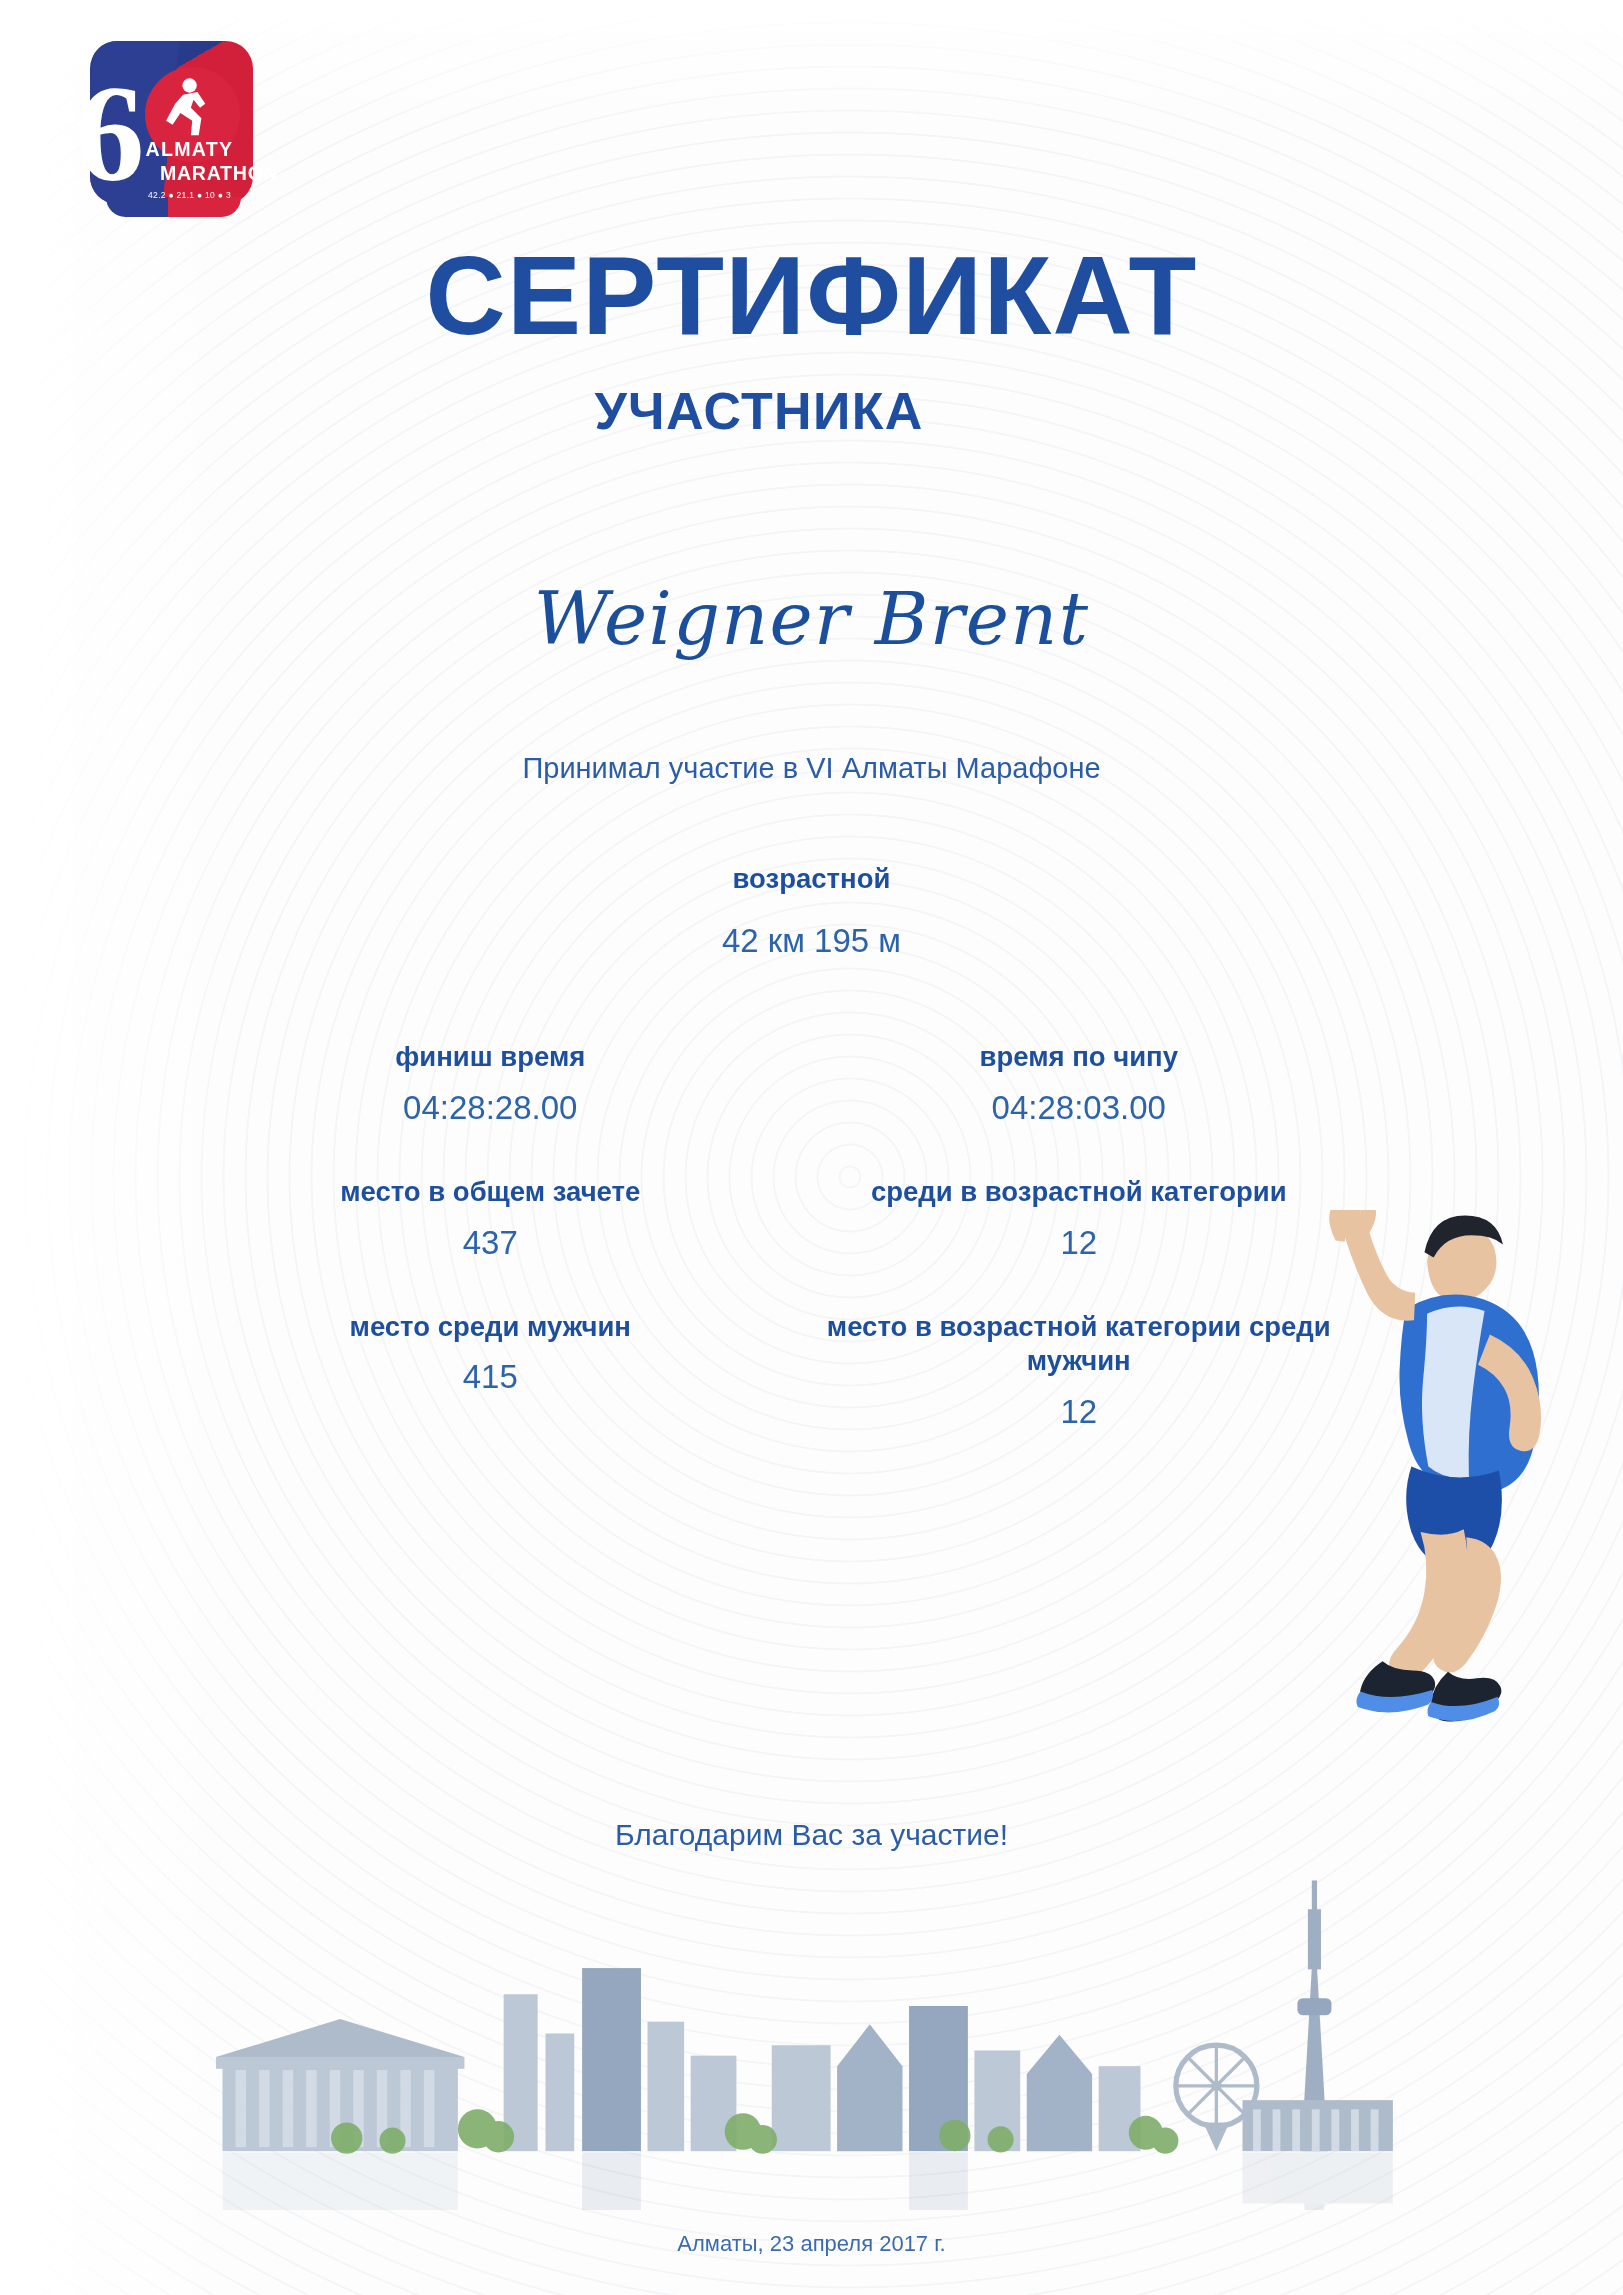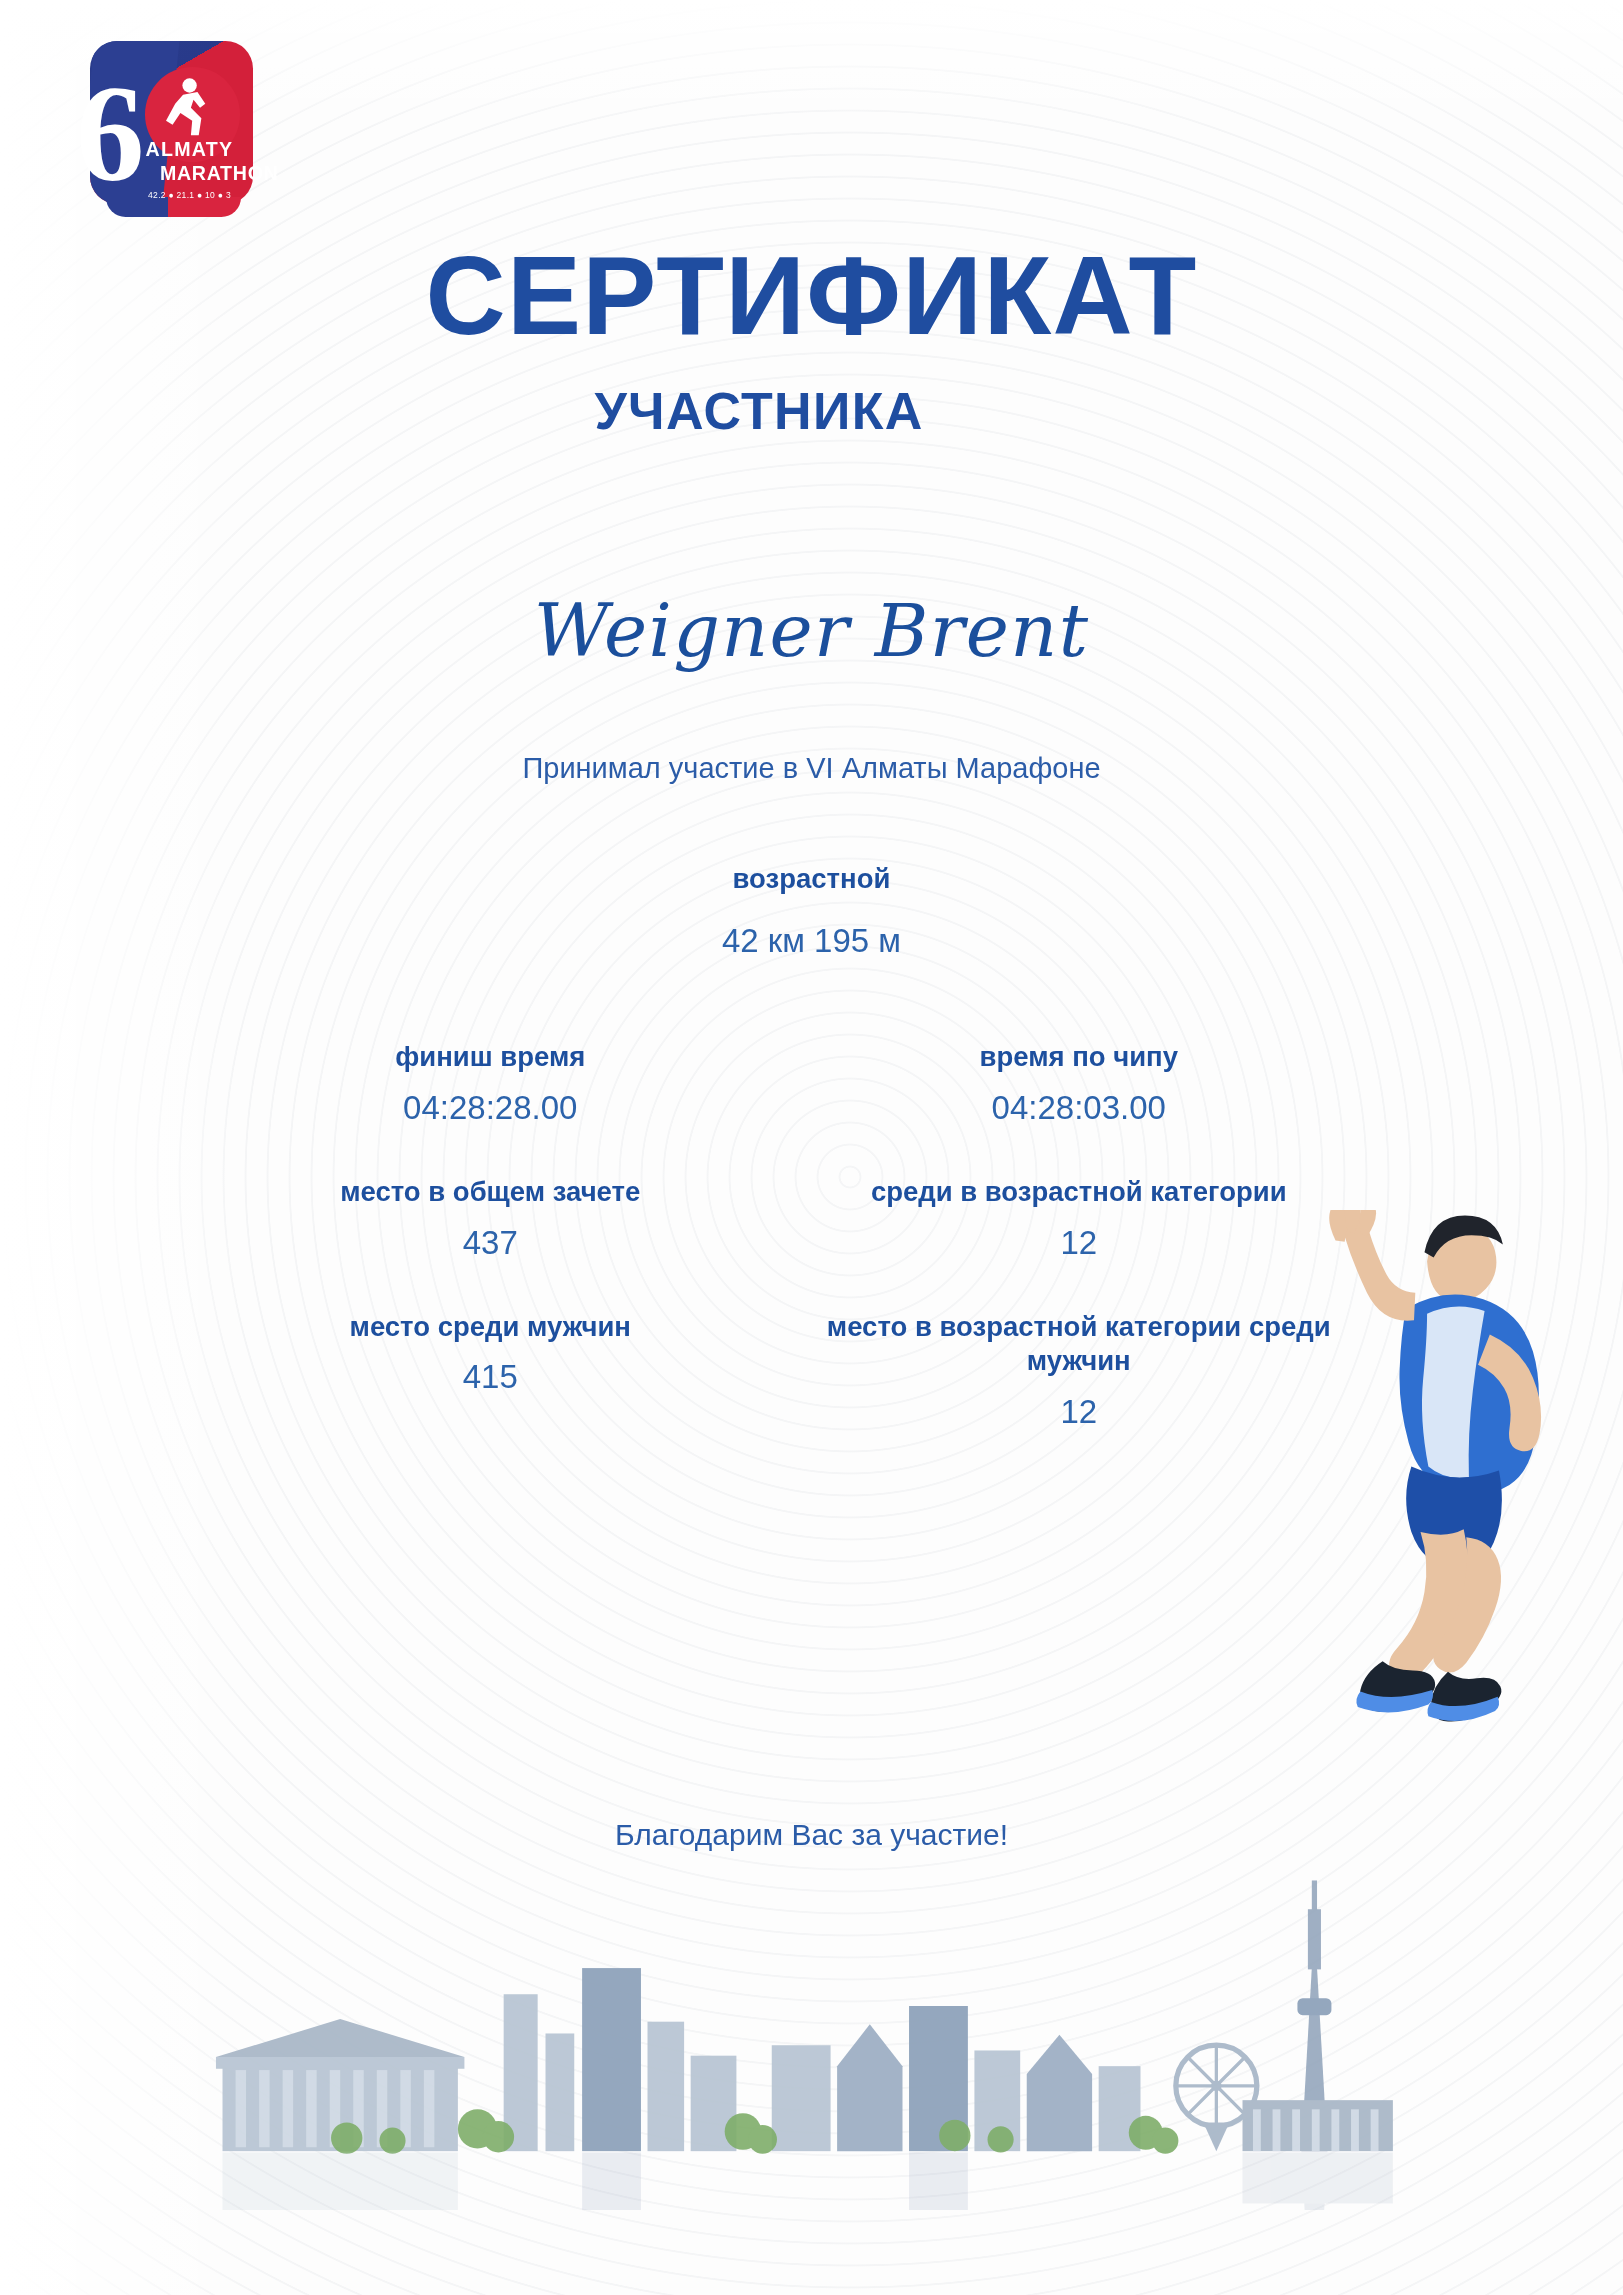--- a/index.html
+++ b/index.html
@@ -173,21 +173,20 @@
     position: absolute;
     left: 0;
     right: 0;
     top: 576px;
     text-align: center;
     font-family: "DejaVu Serif", serif;
     font-style: italic;
     font-size: 73px;
     color: #1b4f9c;
     letter-spacing: 1.3px;
-    margin-top: 12px;
   }
 
   .participation-line {
     position: absolute;
     left: 0;
     right: 0;
     top: 752px;
     text-align: center;
     font-size: 29px;
     color: #2b5ca8;
@@ -445,15 +444,16 @@
         <rect x="40" y="300" width="360" height="130" fill="#b9c6d4"></rect>
         <rect x="590" y="150" width="90" height="280" fill="#8fa3bb"></rect>
         <rect x="1090" y="208" width="90" height="222" fill="#8fa3bb"></rect>
         <path d="M1690 430 L1706 150 L1714 150 L1730 430 Z" fill="#9aabc0"></path>
         <rect x="1600" y="352" width="230" height="78" fill="#aab8c8"></rect>
       </g>
     </svg>
   </div>
 
   <div class="thanks">Благодарим Вас за участие!</div>
+  <div class="footer-place">Алматы, 23 апреля 2017 г.</div>
 
 </div>
 
 
 </body></html>

